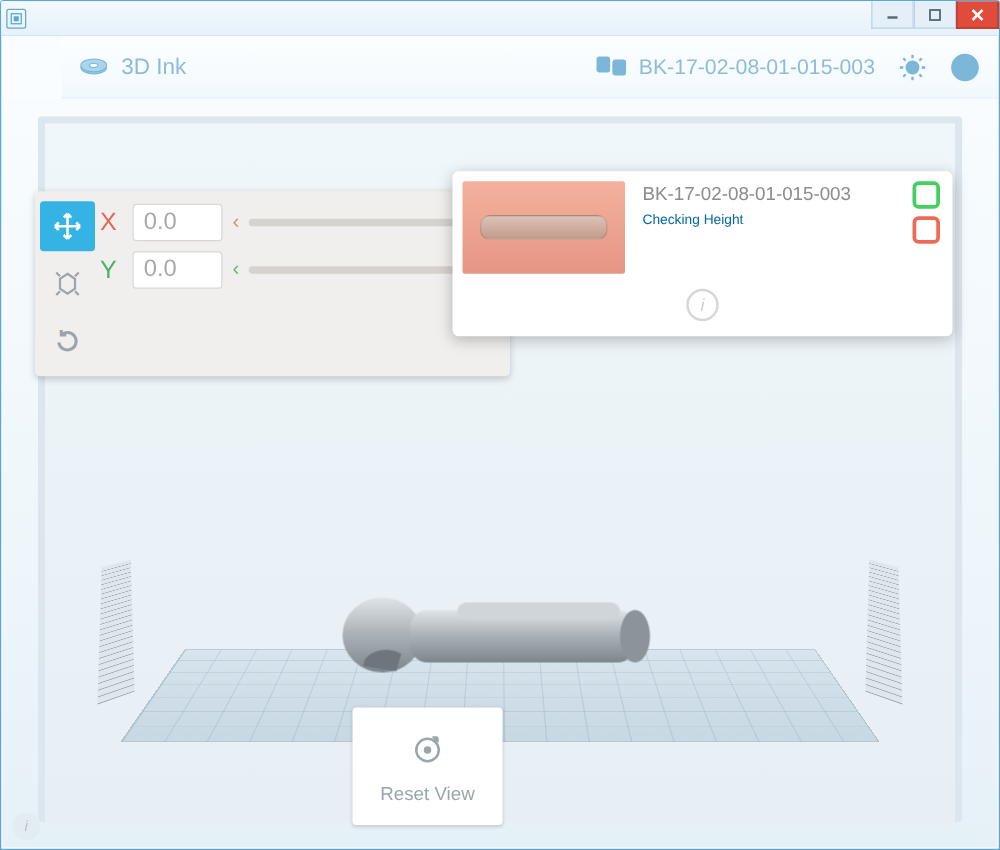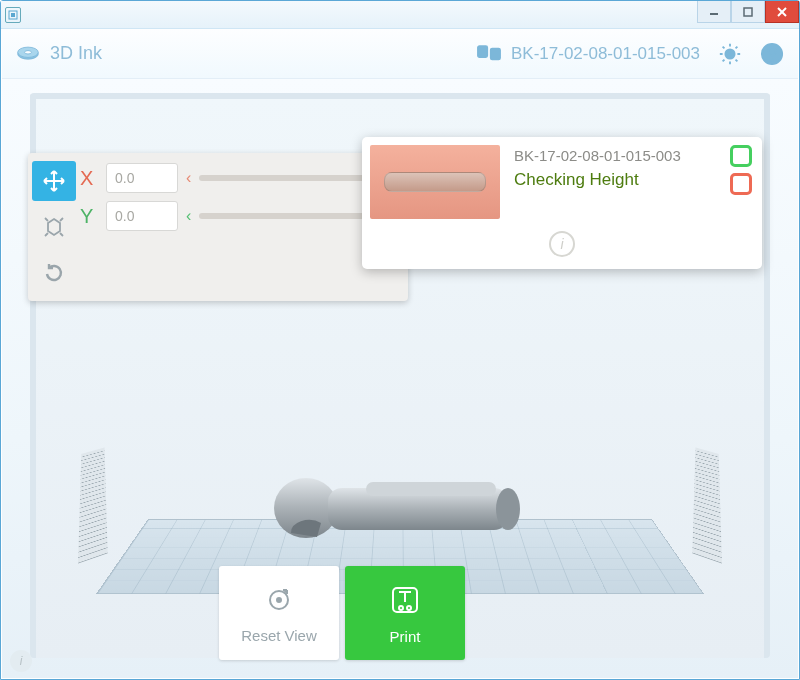--- a/index.html
+++ b/index.html
@@ -9,21 +9,21 @@
 .window-frame { width: 800px; height: 680px; border: 1px solid #5aa7d6; background: #fff; position: relative; border-radius: 3px 3px 0 0;}
 .titlebar { height: 28px; background: linear-gradient(#f3f9fd,#e6f2fa); border-bottom: 1px solid #cfe6f5; display:flex; align-items:center; padding:0 4px;}
 .titlebar .appicon { width:16px; height:16px; margin-right:6px; border:1px solid #6ab; border-radius:2px; display:flex; align-items:center; justify-content:center;}
 .winbtns { position:absolute; top:0; right:0; display:flex;}
 .winbtn { width:34px; height:22px; background:#e5eff7; border:1px solid #b9d4e8; border-top:none; display:flex; align-items:center; justify-content:center;}
 .winbtn.close { background:#e04b3c; border-color:#b73225;}
 .winbtn svg { display:block;}
 
 
 .app-area { position:absolute; top:28px; left:1px; right:1px; bottom:1px; background:#fafdff;}
-.toolbar { height:50px; background:linear-gradient(#fdfeff,#f1f9fe); border-bottom:1px solid #e3eef7; display:flex; align-items:center; padding:0 14px; gap:18px;}
+.toolbar { height:50px; background:linear-gradient(#fdfeff,#f1f9fe); border-bottom:1px solid #e3eef7; display:flex; align-items:center; padding:0 14px; gap:18px;margin-left:47px;}
 .tb-item { display:flex; align-items:center; gap:10px; color:#8ebcd8; font-size:18px; cursor:pointer;}
 .tb-item svg { fill:#7cb7d9; stroke:#7cb7d9;}
 .spacer { flex:1;}
 .model-name { color:#8ebcd8; font-size:17px;}
 .tb-icon { width:24px; height:24px; display:flex; align-items:center; justify-content:center;}
 
 
 .view3d { position:absolute; top:50px; left:0; right:0; bottom:0; background:linear-gradient(#f8fcff 0%, #eef6fb 60%, #e6f0f7 100%); overflow:hidden;}
 .frame3d { position:absolute; left:28px; right:28px; top:14px; bottom:20px; border:6px solid #dbe6ee; border-bottom:none; border-radius:4px; background:linear-gradient(#f0f7fb,#e7eef4);}
 .bed { position:absolute; left:60px; right:60px; bottom:64px; height:170px; background:
@@ -44,36 +44,36 @@
 .tp-rows { display:flex;}
 .tp-tools { width:48px; display:flex; flex-direction:column; gap:6px;}
 .tp-tool { width:44px; height:40px; display:flex; align-items:center; justify-content:center; background:transparent; cursor:pointer; border-radius:3px;}
 .tp-tool.active { background:#34b3e4;}
 .tp-tool svg { stroke:#9aa5ab;}
 .tp-tool.active svg { stroke:#fff;}
 .tp-fields { flex:1; display:flex; flex-direction:column; gap:8px; padding-top:2px;}
 .tp-row { display:flex; align-items:center; gap:8px;}
 .axis-label { width:18px; color:#e46a53; font-size:20px; font-weight:500;}
 .axis-label.y { color:#4db366;}
-.num-input { width:72px; height:30px; background:#fff; border:1px solid #d8d8d6; border-radius:3px; padding:0 8px; color:#a8a8a3; font-size:14px;}
+.num-input { width:72px; height:30px; background:#fff; border:1px solid #d8d8d6; border-radius:3px; padding:0 8px; color:#a8a8a3; font-size:19px;}
 .slider-wrap { flex:1; display:flex; align-items:center; gap:8px;}
 .chevron { color:#e78a74; cursor:pointer;}
 .track { flex:1; height:6px; background:#d6d2cd; border-radius:3px; position:relative;}
 .thumb { position:absolute; top:-5px; width:16px; height:16px; border-radius:50%;}
 .thumb.red { background:#ec6b51; left:calc(100% - 16px);}
 .thumb.green { background:#3fc06a; left:calc(100% - 16px);}
 
 
 .info-popup { position:absolute; top:58px; left:360px; width:400px; background:#fff; border-radius:5px; box-shadow:0 3px 12px rgba(0,0,0,0.25); padding:8px; display:flex; flex-direction:column;}
 .ip-top { display:flex; gap:14px;}
 .ip-thumb { width:130px; height:74px; background:linear-gradient(#f4b19d,#e59682); border-radius:2px; display:flex; align-items:center; justify-content:center;}
 .ip-thumb-inner { width:102px; height:20px; background:linear-gradient(#dcc3b8,#c49a89); border:1px solid rgba(0,0,0,0.12); border-radius:8px;}
 .ip-text { flex:1; padding-top:2px;}
 .ip-title { color:#8c8c88; font-size:15px; margin-bottom:6px;}
-.ip-status { color:#4d7c0f; font-size:17px;}
+.ip-status { color:#0369a1; font-size:11px;}
 .ip-squares{ display:flex; flex-direction:column; gap:6px; padding-right:2px;}
 .sq { width:22px; height:22px; border-radius:5px;}
 .sq.green{ border:3px solid #45cf5f;}
 .sq.red{ border:3px solid #ee6a54;}
 .ip-bottom { display:flex; justify-content:center; padding:12px 0 4px;}
 .info-circle { width:26px; height:26px; border:2px solid #d7d7d2; border-radius:50%; display:flex; align-items:center; justify-content:center; color:#cfcfca; font-style:italic; font-size:14px;}
 
 
 .bottom-btns { position:absolute; bottom:18px; left:0; right:0; display:flex; gap:6px; justify-content:center; padding:0 20px;}
 .bbtn { width:120px; height:94px; background:#fff; border-radius:3px; box-shadow:0 1px 3px rgba(0,0,0,0.15); display:flex; flex-direction:column; align-items:center; justify-content:center; gap:10px; cursor:pointer;}
@@ -247,28 +247,19 @@
 
       <div class="bottom-btns">
         <div class="bbtn">
           <svg width="34" height="34" viewBox="0 0 34 34" stroke-width="2">
               <circle cx="17" cy="17" r="9"></circle>
               <path d="M22 10l3-3M25 7h-4M25 7v4"></path>
               <circle cx="17" cy="17" r="2" fill="#9aa6ac"></circle>
             </svg>
           <span class="lbl">Reset View</span>
         </div>
-        <div class="bbtn print">
-          <svg width="36" height="36" viewBox="0 0 36 36" stroke-width="2">
-              <rect x="6" y="6" width="24" height="24" rx="4"></rect>
-              <path d="M12 10h12M18 10v10"></path>
-              <circle cx="14" cy="26" r="2"></circle>
-              <circle cx="22" cy="26" r="2"></circle>
-            </svg>
-          <span class="lbl">Print</span>
-        </div>
         <div class="bbtn spacer-wide"></div>
       </div>
 
       <div class="bottom-info">i</div>
     </div>
   </div>
 </div>
 
 </body></html>

